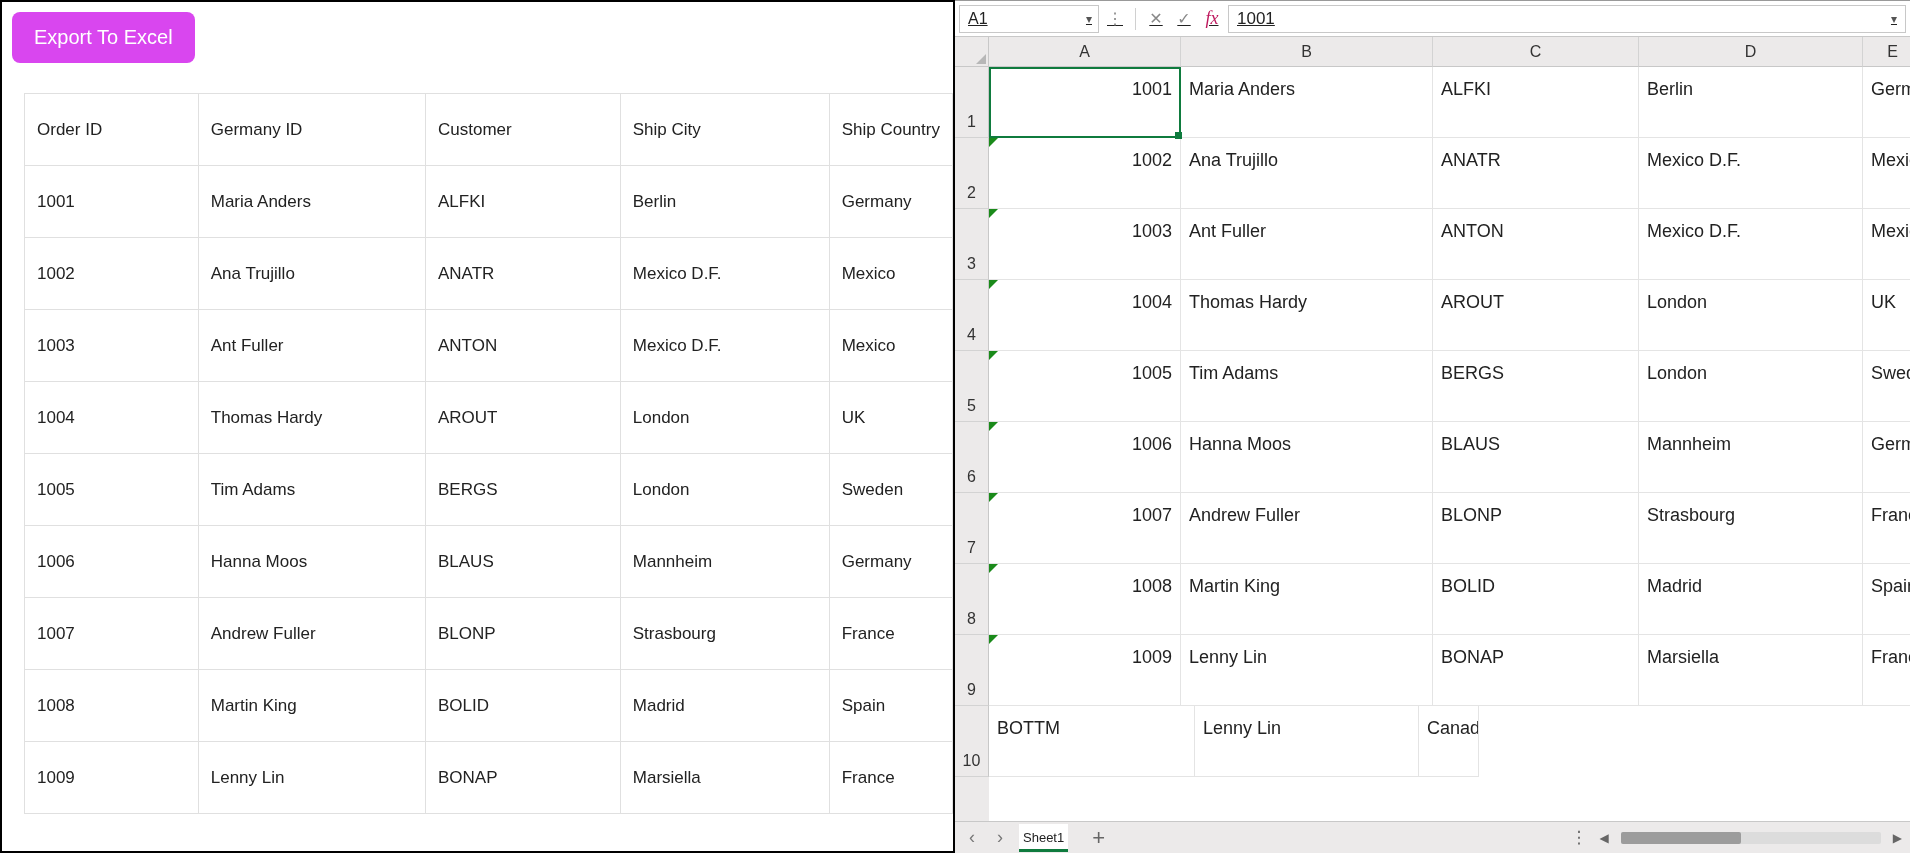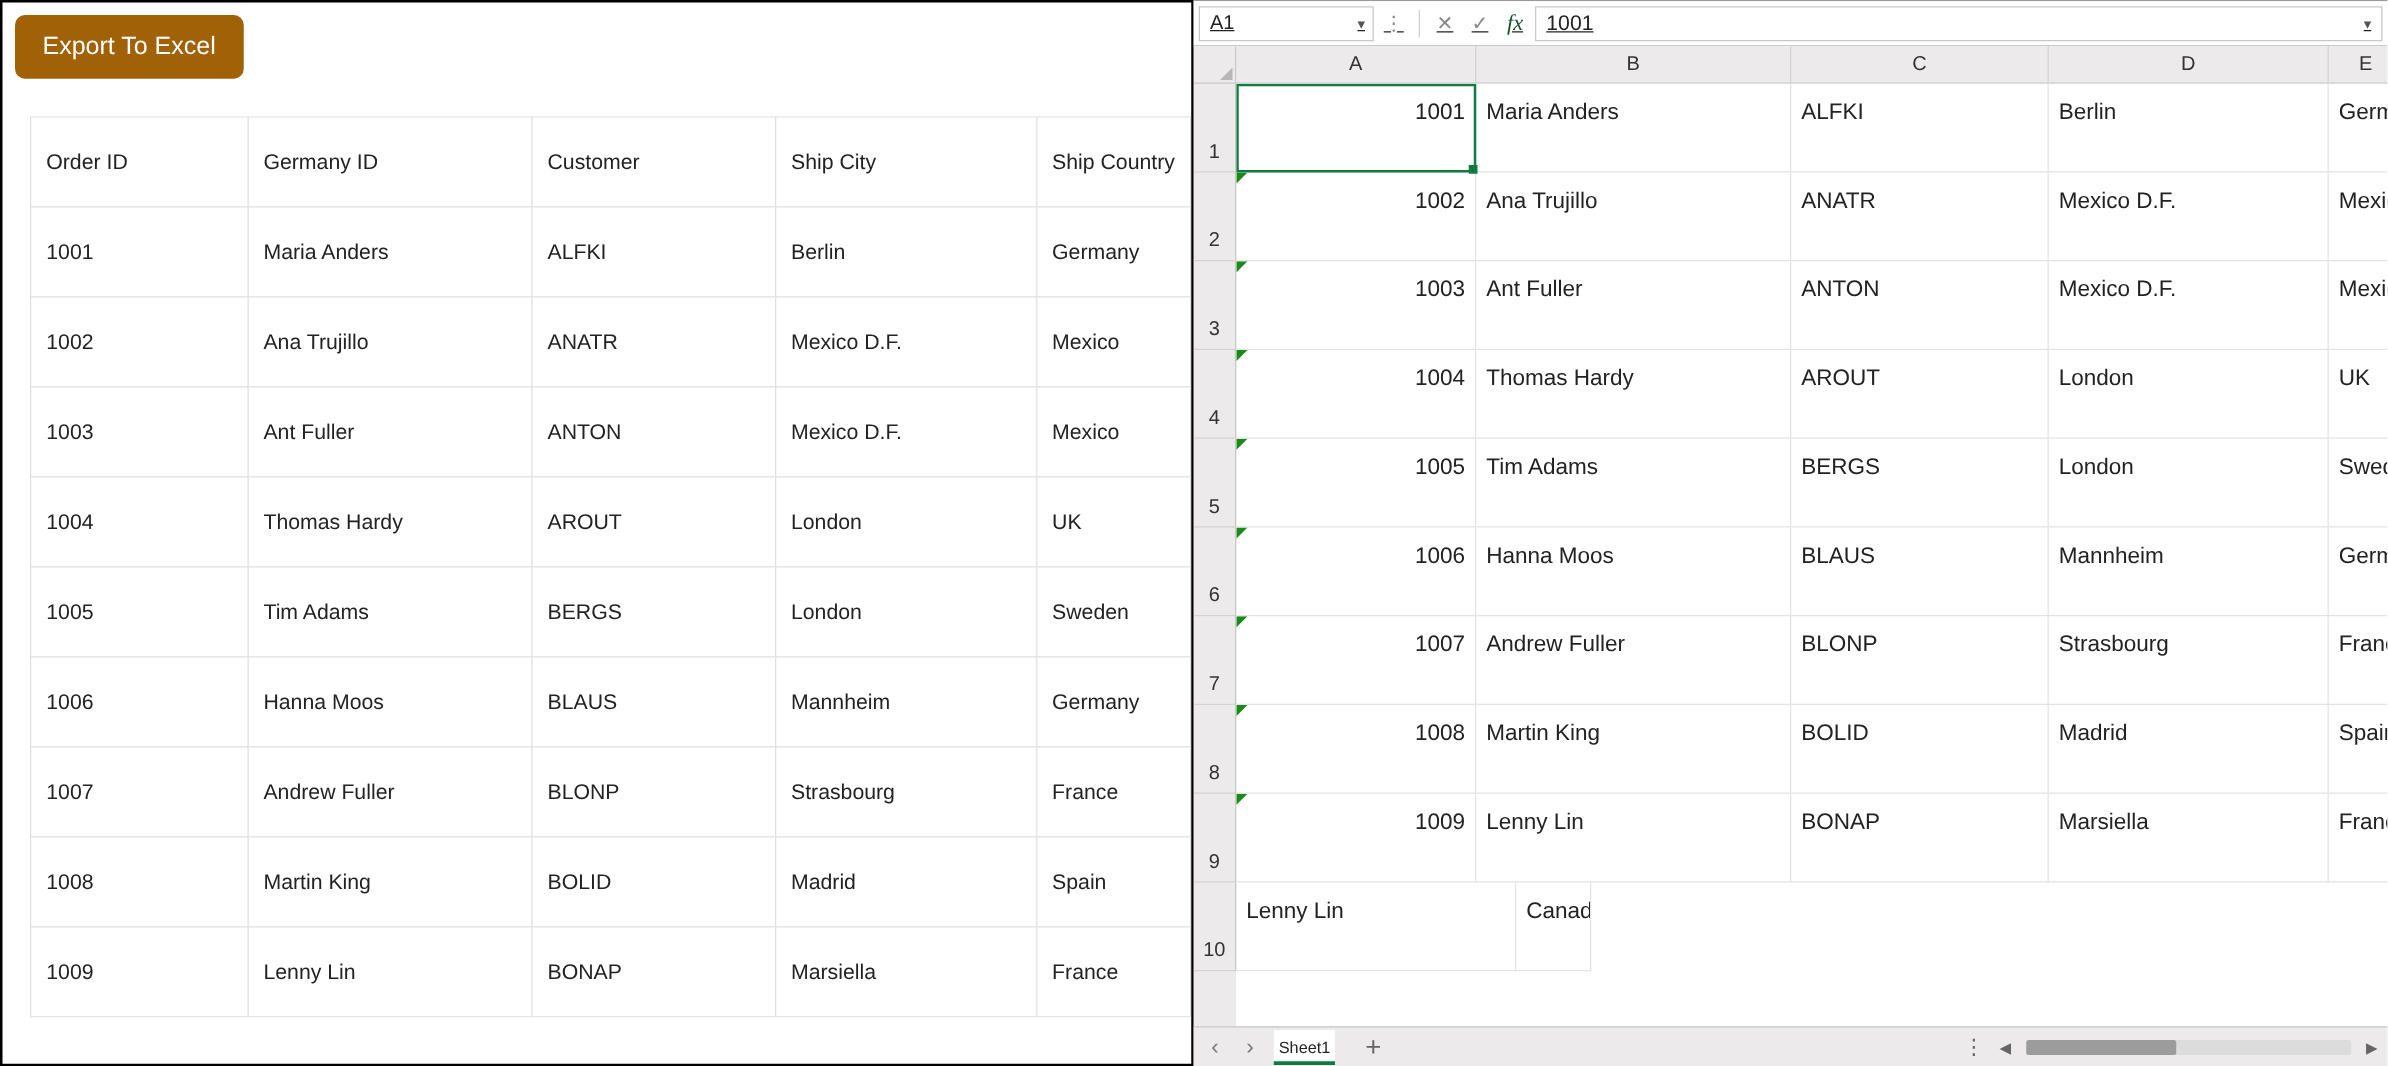--- a/index.html
+++ b/index.html
@@ -17,21 +17,21 @@
     width: 955px;
     height: 853px;
     border: 2px solid #000;
     background: #fff;
     display: flex;
     flex-direction: column;
     overflow: hidden;
   }
   .export-btn {
     margin: 10px 0 0 10px;
-    background: #a16207;
+    background: #d946ef;
     color: #fff;
     border: none;
     border-radius: 8px;
     padding: 14px 22px;
     font-size: 20px;
     cursor: pointer;
     align-self: flex-start;
   }
   .grid-wrap {
     margin: 30px 0 0 22px;
@@ -83,21 +83,21 @@
     display:flex; align-items:center; justify-content:space-between;
     padding: 0 6px 0 8px;
     font-size: 16px;
     background:#fff;
   }
   .name-box .chev { font-size:12px; color:#555; }
   .fb-icon {
     width: 24px; height:28px; display:flex;align-items:center;justify-content:center;
     color:#888; font-size:16px;
   }
-  .fb-fx { font-style: italic; font-family: "Times New Roman", serif; font-size:18px; color:#14532d;}
+  .fb-fx { font-style: italic; font-family: "Times New Roman", serif; font-size:18px; color:#be185d;}
   .fb-sep { width:1px; height:22px; background:#d0d0d0; margin:0 4px;}
   .formula-input {
     flex:1; height:28px; border:1px solid #c8c8c8; padding:0 8px;
     font-size:17px; display:flex; align-items:center; justify-content:space-between;
   }
   .formula-input .chev { font-size:12px; color:#555;}
 
   .sheet-area {
     flex:1;
     display:flex;
@@ -389,20 +389,21 @@
                 <div class="cell wE">Spain</div>
               </div>
               <div class="cell-row">
                 <div class="cell wA num green-tri">1009</div>
                 <div class="cell wB">Lenny Lin</div>
                 <div class="cell wC">BONAP</div>
                 <div class="cell wD">Marsiella</div>
                 <div class="cell wE">France</div>
               </div>
               <div class="cell-row">
+                <div class="cell wC">BOTTM</div>
                 <div class="cell wD">Lenny Lin</div>
                 <div class="cell wE">Canada</div>
               </div>
             </div>
           <div class="active-cell-border"></div>
         </div>
       </div>
     </div>
 
   </div>

